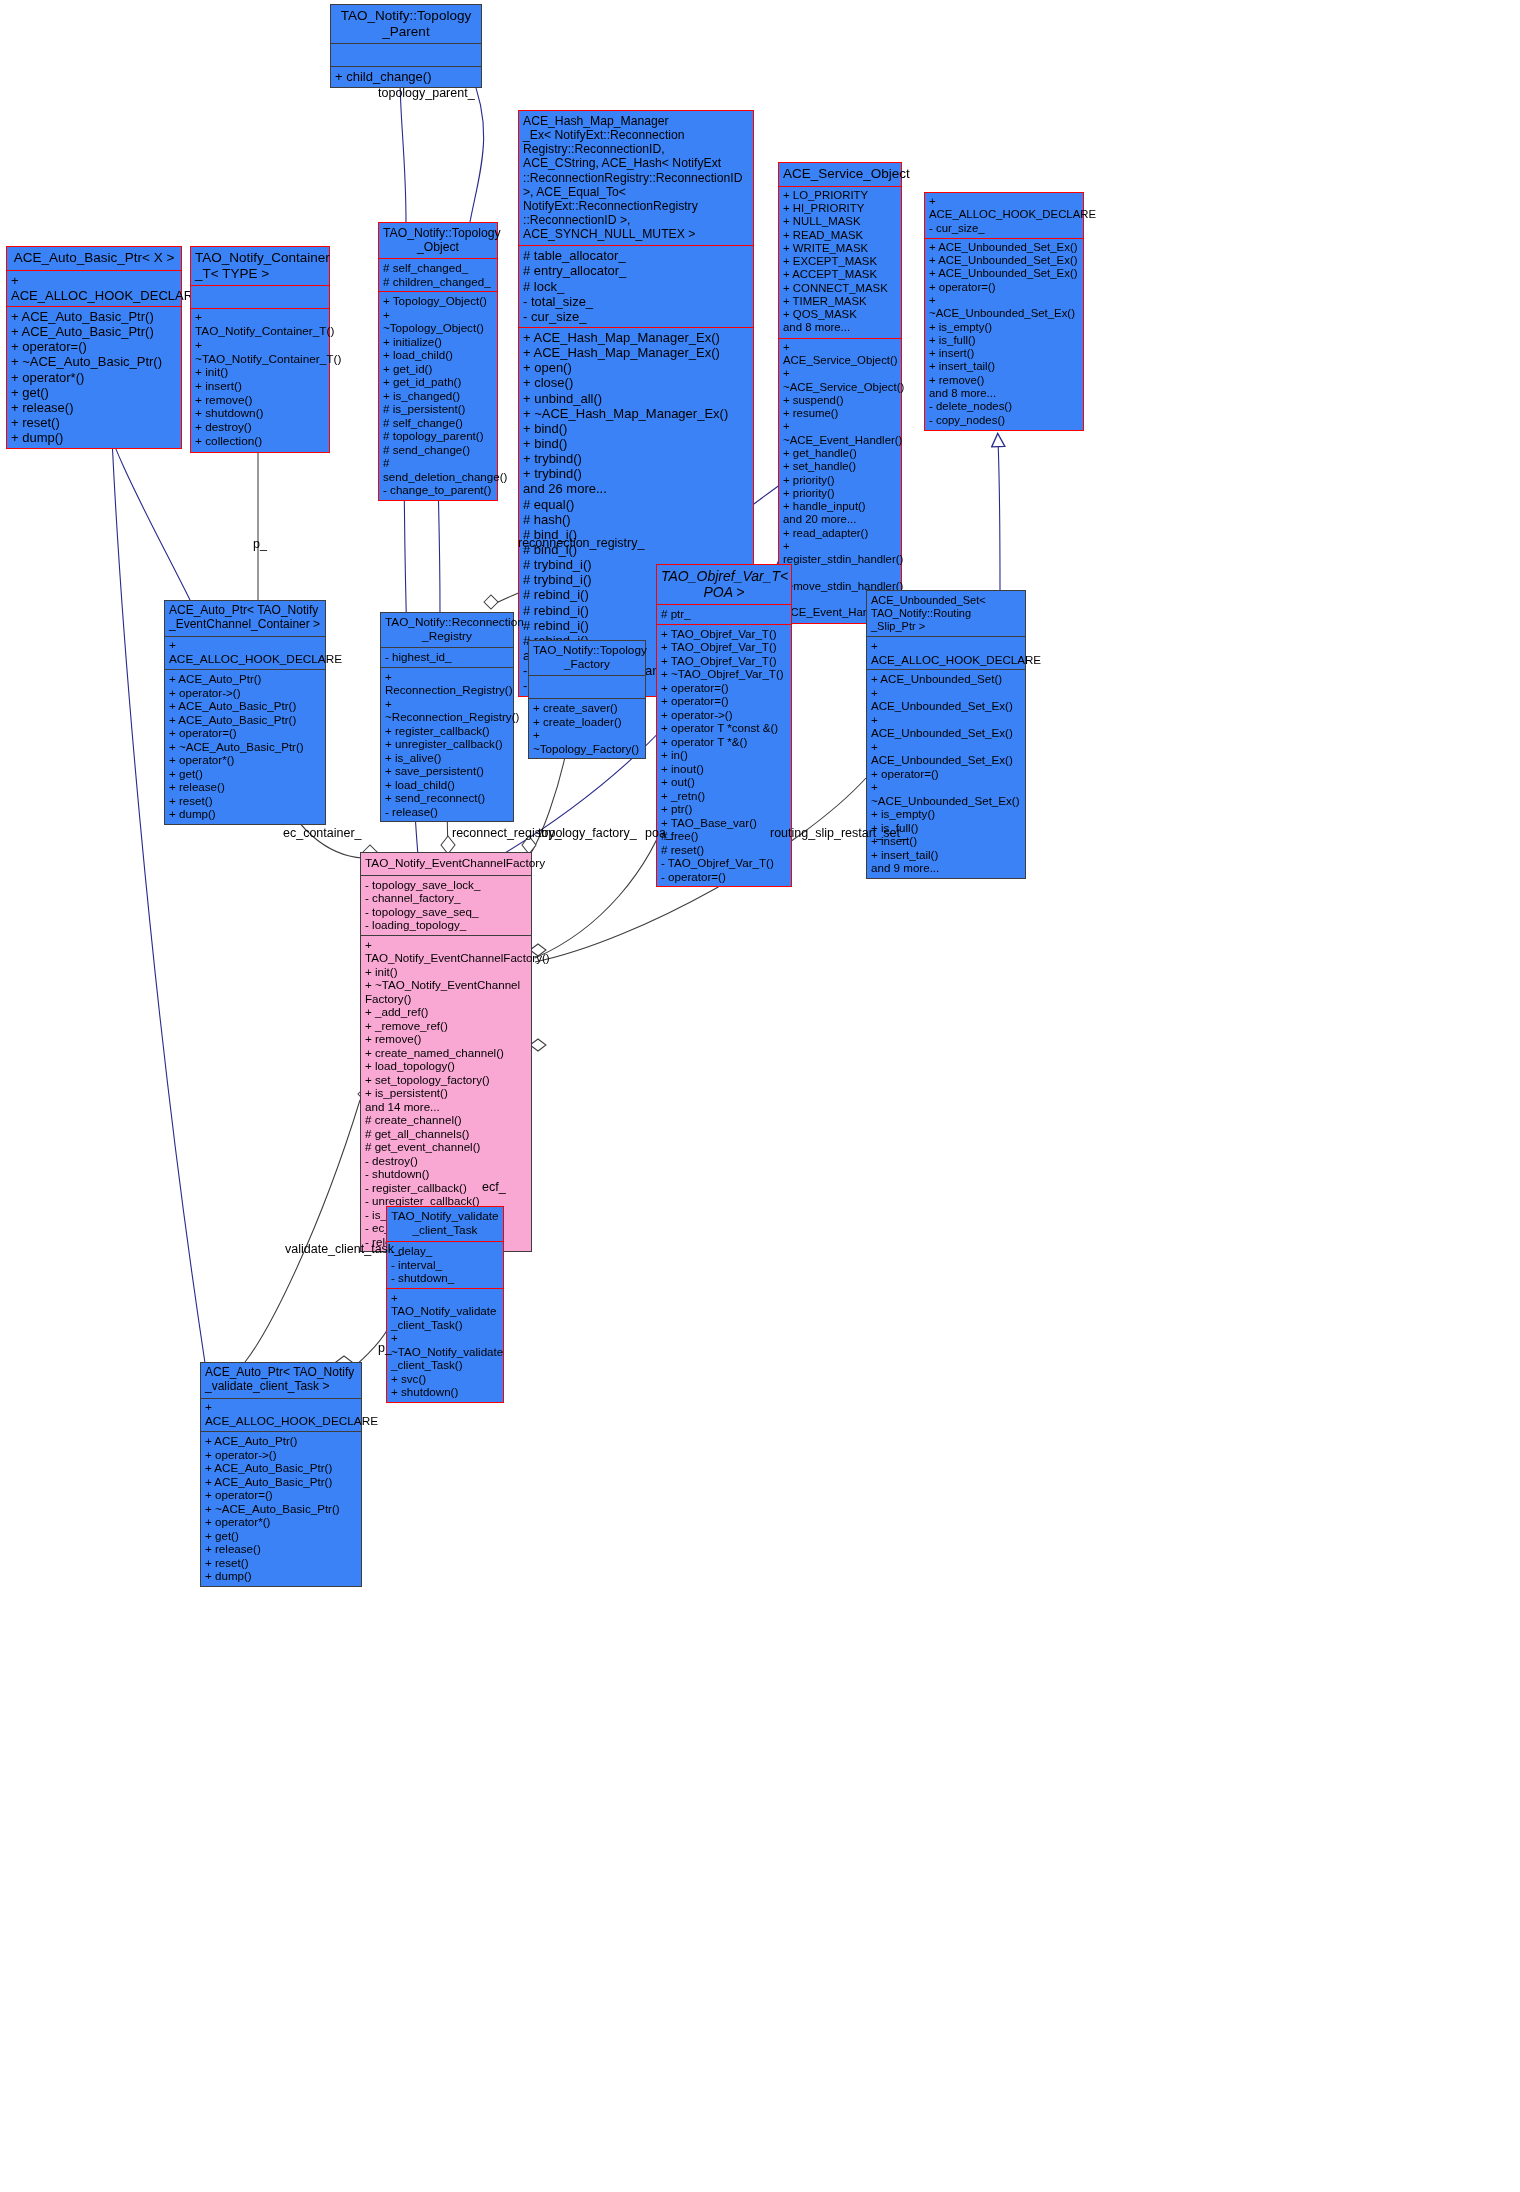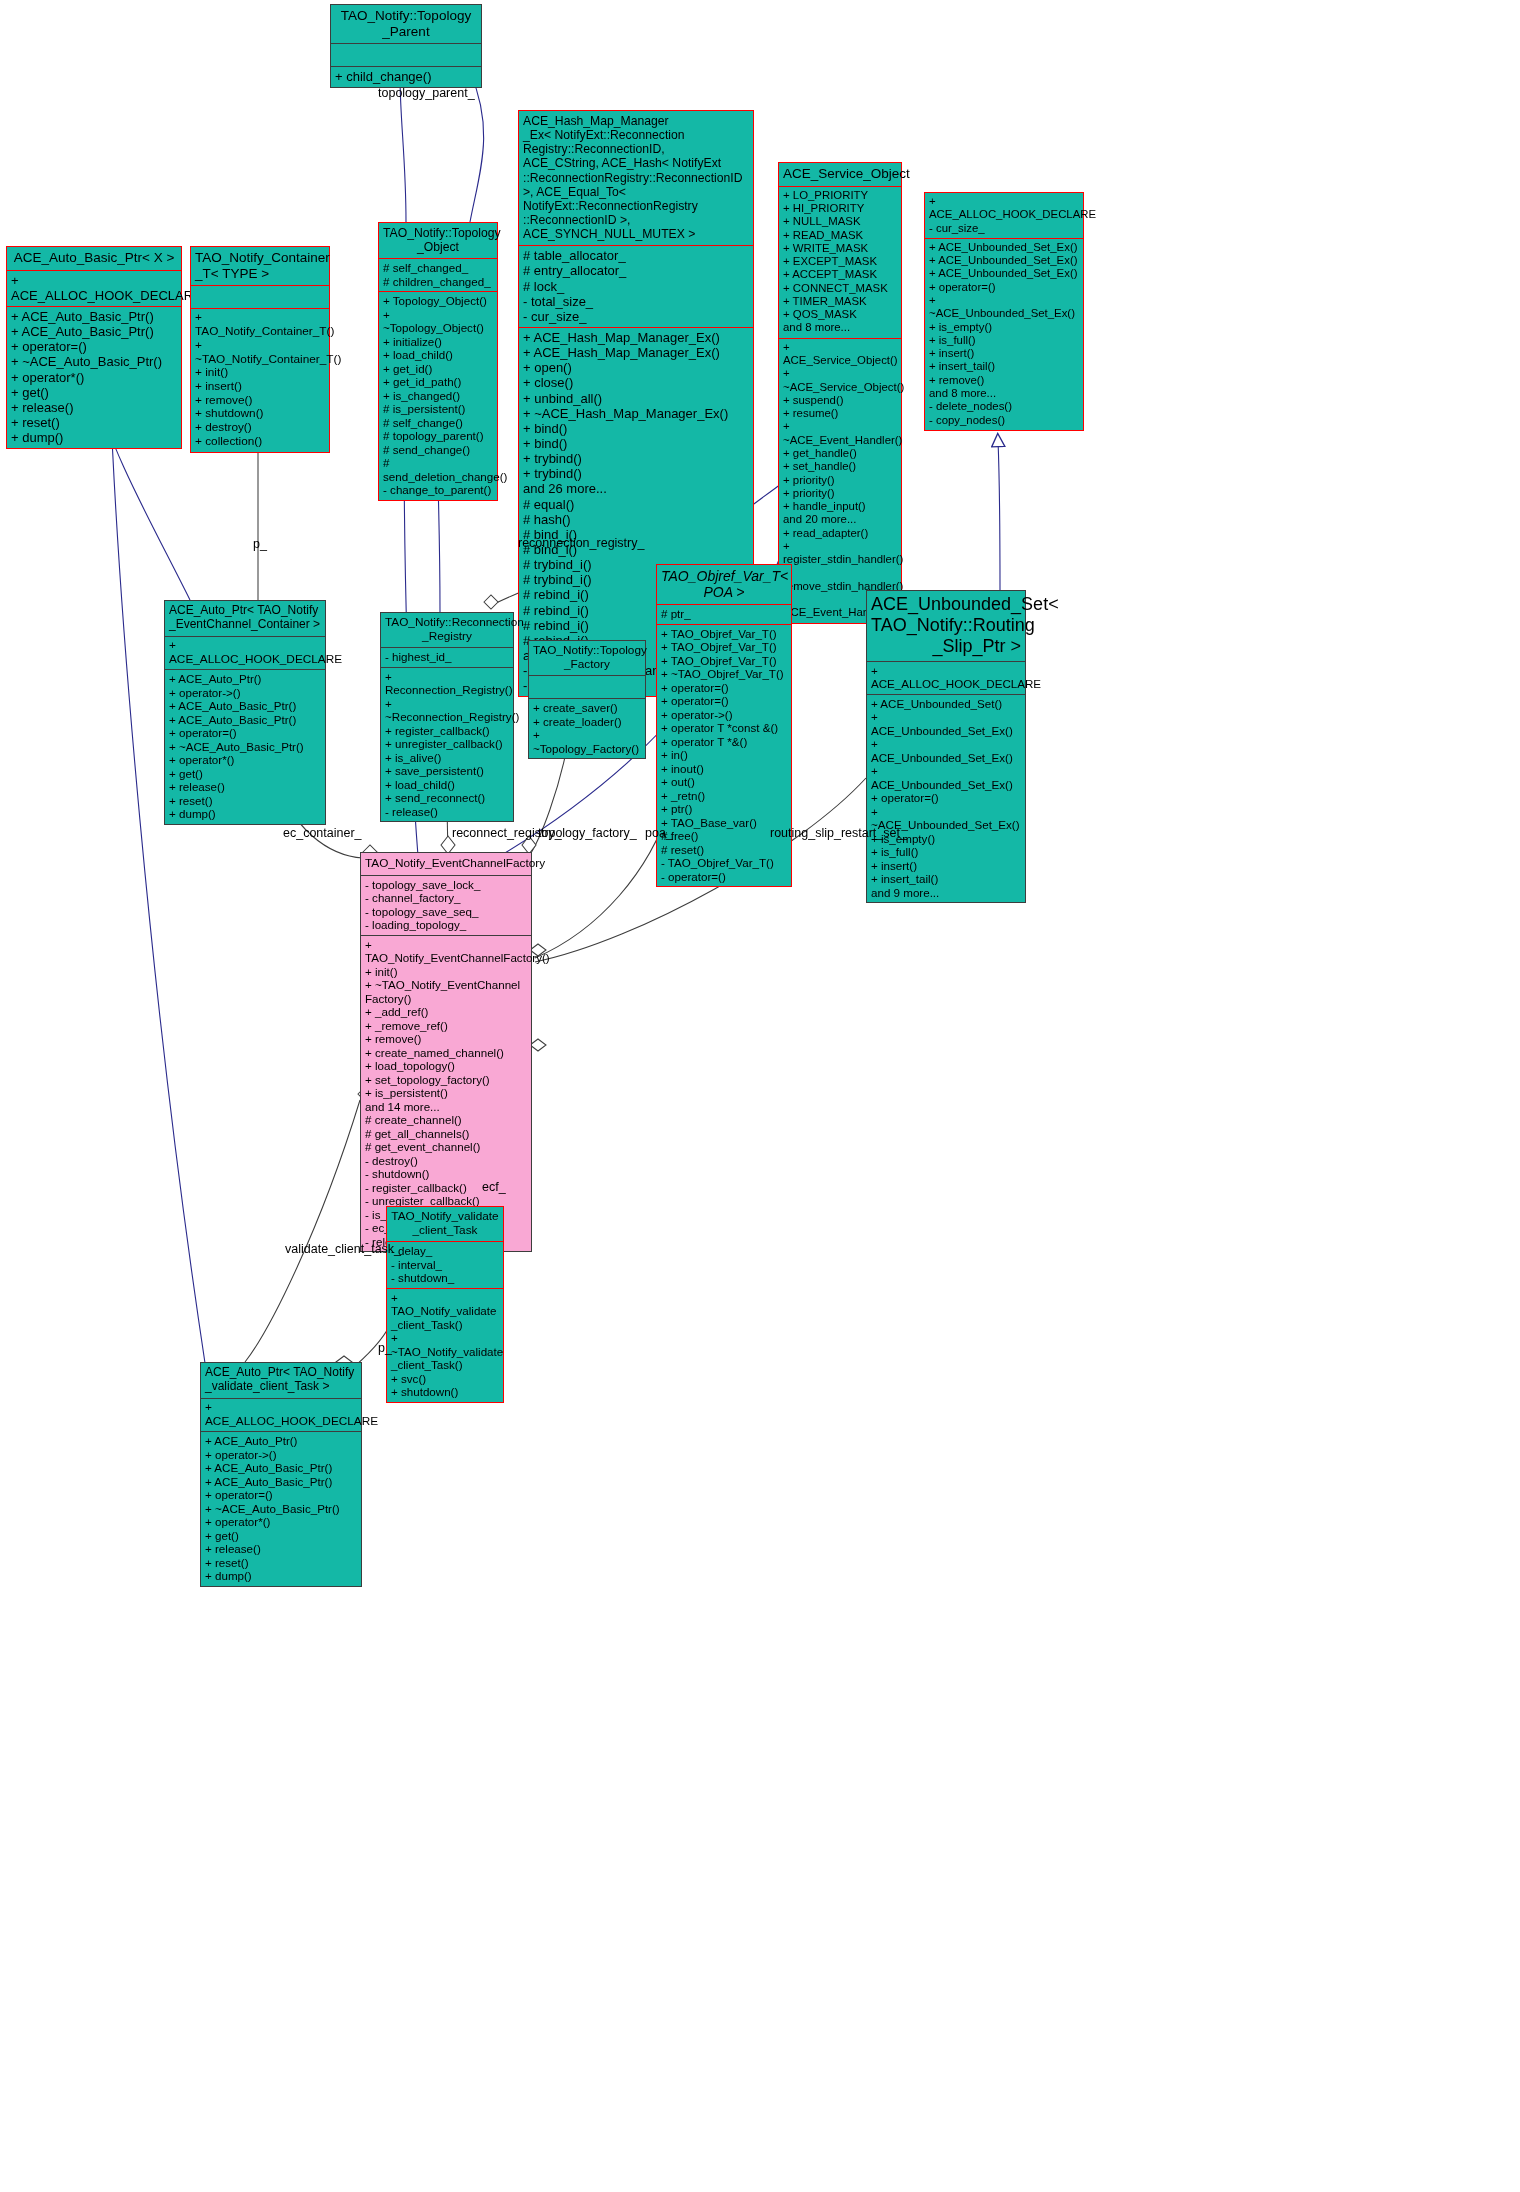--- a/index.html
+++ b/index.html
@@ -1,20 +1,20 @@
 <!DOCTYPE html>
 <html><head>
 <meta charset="utf-8">
 <style>
   html,body{margin:0;padding:0;background:#ffffff;}
   body{font-family:"Liberation Sans","DejaVu Sans",sans-serif;}
   #canvas{position:relative;width:1520px;height:2192px;overflow:hidden;background:#fff;}
   svg.edges{position:absolute;left:0;top:0;width:1520px;height:2192px;pointer-events:none;}
 
-  .cls{position:absolute;background:#14b8a6;box-sizing:border-box;}
+  .cls{position:absolute;background:#3b82f6;box-sizing:border-box;}
   .cls.red{border:1px solid #ff0000;}
   .cls.black{border:1px solid #3d3d3d;}
   .cls.grey{background:#f9a8d4;border:1px solid #3d3d3d;}
 
   .cls .title{
     text-align:center;padding:3px 4px 4px 4px;line-height:1.16;
     font-size:13.5px;color:#000;white-space:pre-line;
   }
   .cls.red .title{border-bottom:1px solid #ff0000;}
   .cls.black .title{border-bottom:1px solid #3d3d3d;}
@@ -339,21 +339,21 @@
         <div class="row">+ ptr()</div>
         <div class="row">+ TAO_Base_var()</div>
         <div class="row"># free()</div>
         <div class="row"># reset()</div>
         <div class="row">- TAO_Objref_Var_T()</div>
         <div class="row">- operator=()</div>
       </div>
   </div>
 
   <div class="cls black" style="left:866px;top:590px;width:160px;">
-    <div class="title" style="text-align:right;font-size:18px;">ACE_Unbounded_Set&lt;
+    <div class="title" style="text-align:left;font-size:11px;">ACE_Unbounded_Set&lt;
  TAO_Notify::Routing
 _Slip_Ptr &gt;</div>
     <div class="attrs" style="font-size:11.6px;">
         <div class="row">+ ACE_ALLOC_HOOK_DECLARE</div>
       </div>
     <div class="ops" style="font-size:11.6px;">
         <div class="row">+ ACE_Unbounded_Set()</div>
         <div class="row">+ ACE_Unbounded_Set_Ex()</div>
         <div class="row">+ ACE_Unbounded_Set_Ex()</div>
         <div class="row">+ ACE_Unbounded_Set_Ex()</div>

